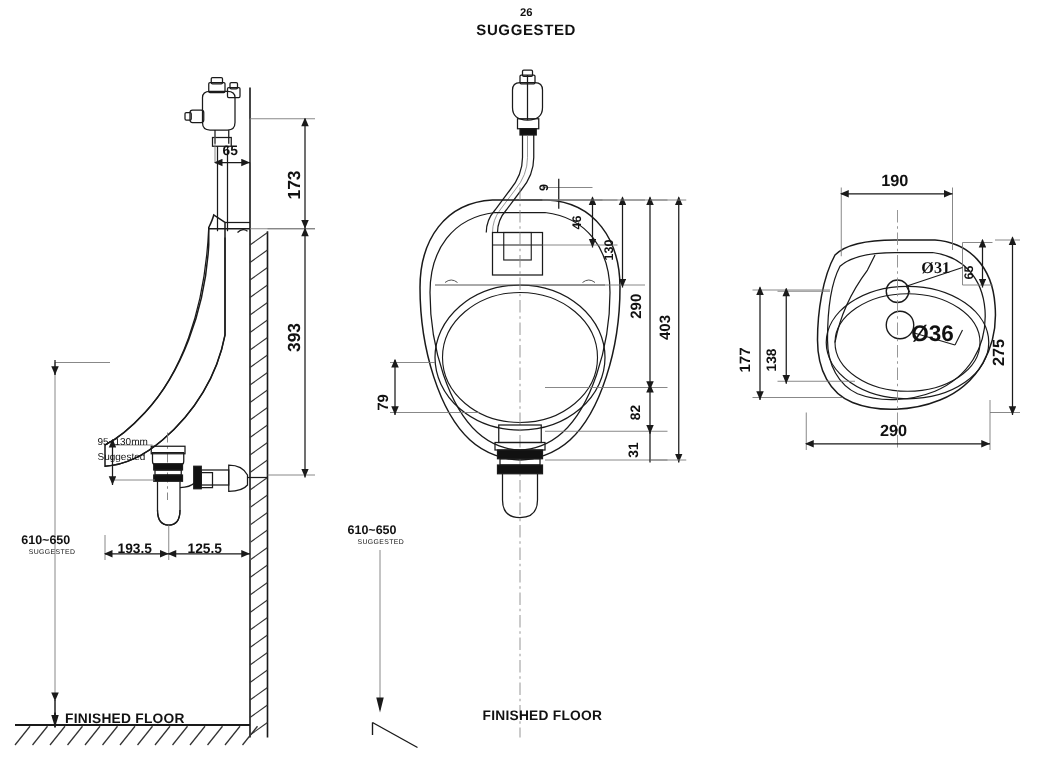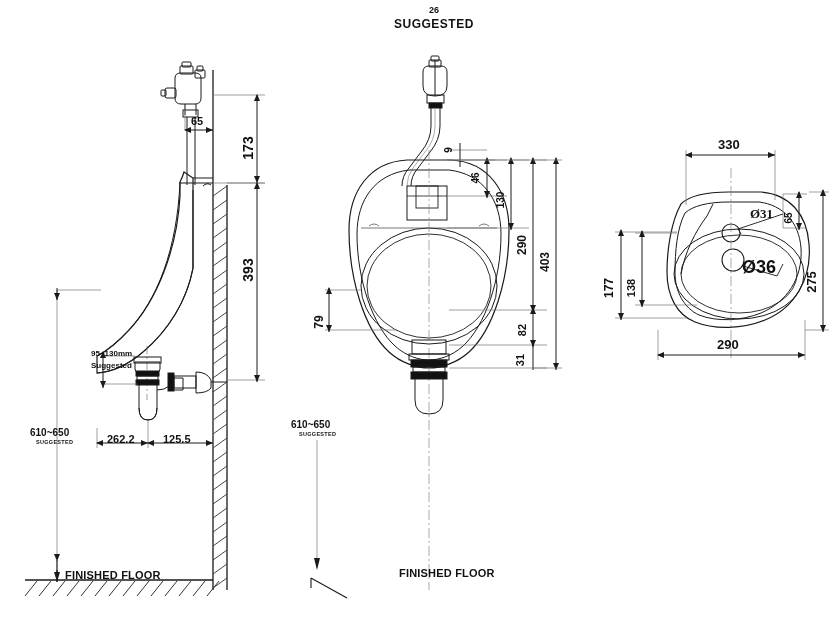--- a/index.html
+++ b/index.html
@@ -3,33 +3,33 @@
 <meta charset="utf-8">
 <style>
   html,body{margin:0;padding:0;background:#ffffff;}
   body{
     width:836px;height:618px;
     font-family:"Liberation Sans", sans-serif;
     color:#1a1a1a;
     overflow:hidden;
     position:relative;
   }
-  #sheet{position:absolute;left:17px;top:0;width:680px;height:618px;}
+  #sheet{position:absolute;left:4px;top:0;width:680px;height:618px;}
   svg.drawing{position:absolute;left:0;top:0;width:836px;height:618px;}
   .lbl{
     position:absolute;
     font-family:"Liberation Sans", sans-serif;
     font-weight:bold;
     color:#111;
     white-space:nowrap;
     line-height:1;
     letter-spacing:0px;
   }
   .vert{ transform-origin:left top; }
-  .tiny{ font-weight:bold; }
+  .tiny{ font-weight:normal; }
 </style>
 </head>
 <body>
 
 <div id="sheet">
 
   <svg class="drawing" viewBox="0 0 836 618">
     <defs>
       <marker id="ar" markerWidth="8" markerHeight="8" refX="7" refY="3" orient="auto">
         <path d="M0,0 L7,3 L0,6 z" fill="#1a1a1a"></path>
@@ -322,21 +322,21 @@
 
   <div class="lbl" style="left:174px;top:116px;font-size:11px;">65</div>
 
   <div class="lbl vert" style="left:238px;top:148px;font-size:14px;transform:rotate(-90deg) translate(-50%,-100%);">173</div>
 
   <div class="lbl vert" style="left:238px;top:270px;font-size:14px;transform:rotate(-90deg) translate(-50%,-100%);">393</div>
 
   <div class="lbl tiny" style="left:74px;top:350px;font-size:8px;">95~130mm</div>
   <div class="lbl tiny" style="left:74px;top:362px;font-size:8px;">Suggested</div>
 
-  <div class="lbl" style="left:90px;top:434px;font-size:11px;">262.2</div>
+  <div class="lbl" style="left:90px;top:434px;font-size:11px;">193.5</div>
   <div class="lbl" style="left:146px;top:434px;font-size:11px;text-align:center;">125.5</div>
 
   <div class="lbl" style="left:13px;top:428px;font-size:10px;">610~650</div>
   <div class="lbl tiny" style="left:19px;top:440px;font-size:5.5px;letter-spacing:0.3px;">SUGGESTED</div>
 
   <div class="lbl" style="left:48px;top:570px;font-size:11px;letter-spacing:0.2px;">FINISHED FLOOR</div>
 
   <div class="lbl vert" style="left:437px;top:150px;font-size:10px;transform:rotate(-90deg) translate(-50%,-100%);">9</div>
 
   <div class="lbl vert" style="left:464px;top:178px;font-size:10px;transform:rotate(-90deg) translate(-50%,-100%);">46</div>
@@ -351,21 +351,21 @@
 
   <div class="lbl vert" style="left:509px;top:360px;font-size:11px;transform:rotate(-90deg) translate(-50%,-100%);">31</div>
 
   <div class="lbl vert" style="left:308px;top:322px;font-size:12px;transform:rotate(-90deg) translate(-50%,-100%);">79</div>
 
   <div class="lbl" style="left:274px;top:420px;font-size:10px;">610~650</div>
   <div class="lbl tiny" style="left:282px;top:432px;font-size:5.5px;letter-spacing:0.3px;">SUGGESTED</div>
 
   <div class="lbl" style="left:382px;top:568px;font-size:11px;letter-spacing:0.2px;">FINISHED FLOOR</div>
 
-  <div class="lbl" style="left:701px;top:138px;font-size:13px;">330</div>
+  <div class="lbl" style="left:701px;top:138px;font-size:13px;">190</div>
 
   <div class="lbl" style="left:700px;top:338px;font-size:13px;">290</div>
 
   <div class="lbl vert" style="left:801px;top:282px;font-size:13px;transform:rotate(-90deg) translate(-50%,-100%);">275</div>
 
   <div class="lbl vert" style="left:598px;top:288px;font-size:12px;transform:rotate(-90deg) translate(-50%,-100%);">177</div>
 
   <div class="lbl vert" style="left:620px;top:288px;font-size:11px;transform:rotate(-90deg) translate(-50%,-100%);">138</div>
 
   <div class="lbl vert" style="left:777px;top:218px;font-size:10px;transform:rotate(-90deg) translate(-50%,-100%);">65</div>

